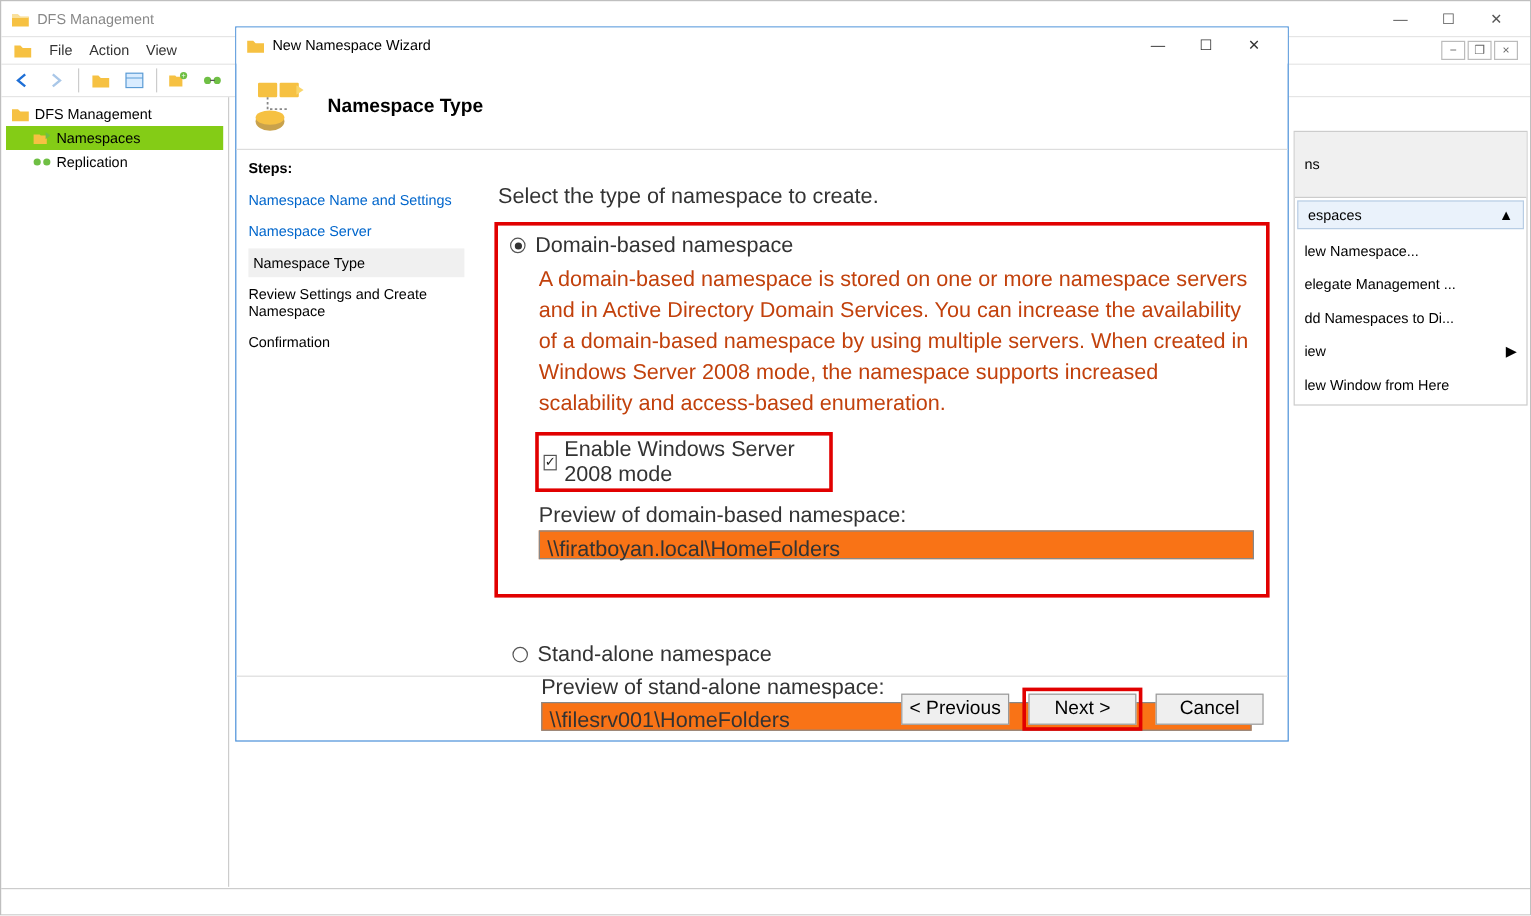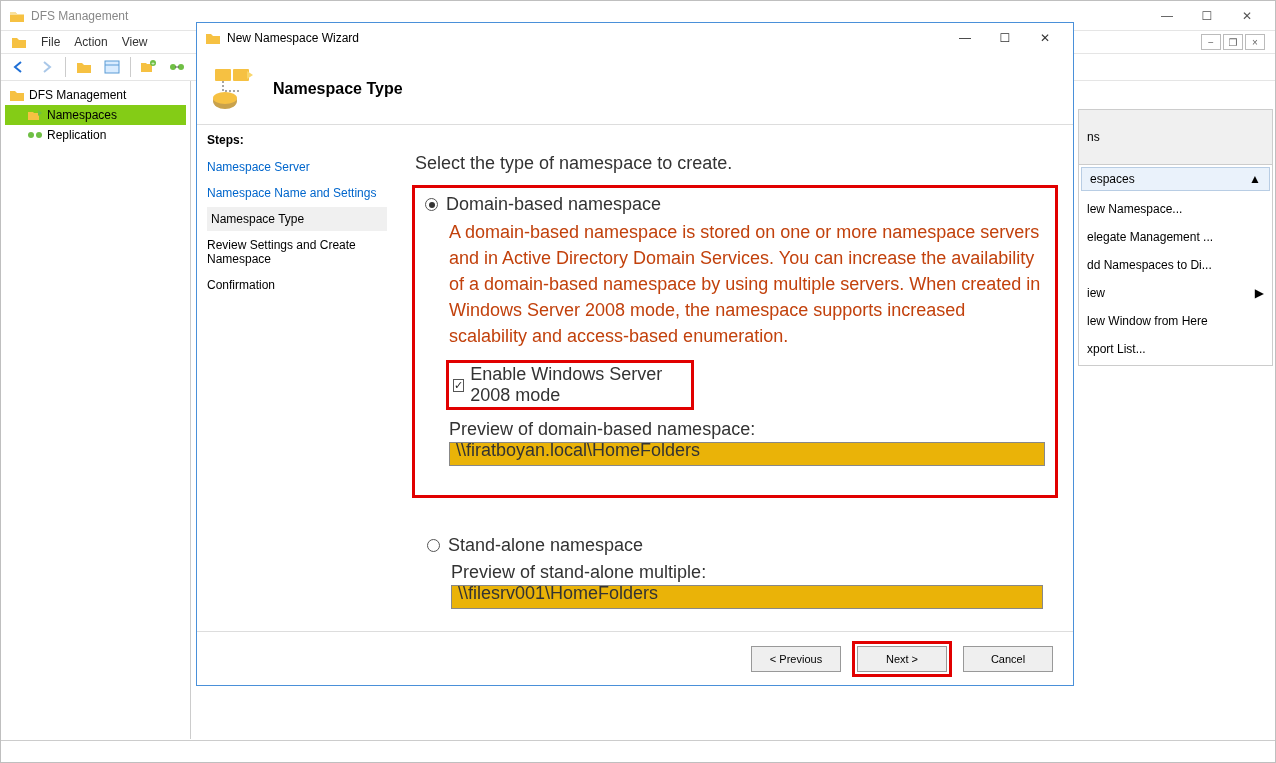--- a/index.html
+++ b/index.html
@@ -27,43 +27,43 @@
 .actions-panel { position: absolute; right: 2px; top: 108px; width: 195px; border: 1px solid #ccc; }
 .actions-header { background: #f0f0f0; border-bottom: 1px solid #ccc; padding: 20px 8px; font-weight: normal; }
 .actions-sub { background: #eaf2fb; border: 1px solid #b8cde4; padding: 4px 8px; display: flex; align-items: center; justify-content: space-between; margin: 2px; }
 .actions-list { padding: 2px; }
 .action-row { display: flex; align-items: center; height: 28px; padding: 0 6px; gap: 8px; }
 .action-row .arrow { margin-left: auto; }
 
 .statusbar { position: absolute; bottom: 0; left: 0; right: 0; height: 22px; border-top: 1px solid #ccc; }
 
 
-.wizard { position: absolute; top: 22px; left: 196px; width: 878px; height: 664px; background: #fff; border: 1px solid #4a90d9; z-index: 10; box-shadow: 0 0 0 1px #fff inset; }
+.wizard { position: absolute; top: 22px; left: 196px; width: 878px; height: 596px; background: #fff; border: 1px solid #4a90d9; z-index: 10; box-shadow: 0 0 0 1px #fff inset; }
 .wizard-titlebar { height: 30px; display: flex; align-items: center; padding: 0 8px; background: #fff; }
 .wizard-titlebar .win-controls span { color: #333; }
 .wizard-header { height: 72px; display: flex; align-items: center; padding: 0 12px; border-bottom: 1px solid #ddd; gap: 16px; }
 .wizard-header h1 { font-size: 16px; font-weight: bold; }
 .wizard-body { display: flex; height: 548px; }
 .steps-panel { width: 200px; padding: 8px 10px; }
 .steps-title { font-weight: bold; margin-bottom: 8px; }
 .step { padding: 5px 0; margin-bottom: 2px; }
 .step.link { color: #0066cc; }
 .step.current { background: #f0f0f0; padding-left: 4px; }
 .content-panel { flex: 1; padding: 10px 18px; font-size: 18px; color: #333; position: relative; }
 .content-intro { margin: 18px 0 14px 0; }
 .opt-group { padding: 10px 12px; }
 .opt-row { display: flex; align-items: center; gap: 8px; margin-bottom: 4px; }
 .opt-desc { margin: 4px 0 14px 24px; line-height: 1.45; color: #c2410c; }
 .preview-label { margin: 6px 0 2px 24px; }
-.preview-box { margin: 0 0 8px 24px; border: 1px solid #888; background: #eab308; padding: 4px 6px; height: 24px; display: flex; align-items: flex-end; }
+.preview-box { margin: 0 0 8px 24px; border: 1px solid #888; background: #f97316; padding: 4px 6px; height: 24px; display: flex; align-items: flex-start; }
 .check-row { display: flex; align-items: center; gap: 6px; margin: 8px 0 12px 24px; padding: 1px 4px; }
 .highlight { outline: 3px solid #e10000; }
 .domain-highlight { outline: 3px solid #e10000; padding: 6px 10px 21px 10px; margin-bottom: 30px; }
 .footer { position: absolute; bottom: 0; left: 0; right: 0; height: 54px; display: flex; align-items: center; justify-content: flex-end; gap: 14px; padding-right: 20px; border-top: 1px solid #ddd; }
-.btn { min-width: 90px; height: 26px; background: #efefef; border: 1px solid #999; display: inline-flex; align-items: center; justify-content: center; font-size: 11px; }
+.btn { min-width: 90px; height: 26px; background: #efefef; border: 1px solid #999; display: inline-flex; align-items: center; justify-content: center; font-size: 16px; }
 .btn-wrap.highlight { padding: 2px; display: inline-block; }
 
 .radio { width: 13px; height: 13px; border: 1px solid #555; border-radius: 50%; display: inline-flex; align-items: center; justify-content: center; }
 .radio.checked::after { content: ""; width: 6px; height: 6px; background: #333; border-radius: 50%; }
 .checkbox { width: 13px; height: 13px; border: 1px solid #555; display: inline-flex; align-items: center; justify-content: center; }
 .checkbox.checked::after { content: "✓"; font-size: 11px; color: #222; line-height: 1; }
 
 svg { display: block; }
 .folder-svg { width: 16px; height: 14px; }
 </style>
@@ -182,23 +182,20 @@
         </div>
       <div class="action-row">
           <span>dd Namespaces to Di...</span>
         </div>
       <div class="action-row">
           <span>iew</span>
           <span class="arrow">▶</span>
         </div>
       <div class="action-row">
           <span>lew Window from Here</span>
-        </div>
-      <div class="action-row">
-          <span>xport List...</span>
         </div>
     </div>
   </div>
 
   <div class="statusbar"></div>
 </div>
 
 <div class="wizard">
   <div class="wizard-titlebar">
     <span class="icon">
@@ -224,22 +221,22 @@
         <ellipse cx="16" cy="36" rx="12" ry="8" fill="#c9a24c"></ellipse>
         <ellipse cx="16" cy="33" rx="12" ry="6" fill="#f6c142"></ellipse>
       </svg>
     </span>
     <h1>Namespace Type</h1>
   </div>
 
   <div class="wizard-body">
     <div class="steps-panel">
       <div class="steps-title">Steps:</div>
+      <div class="step link">Namespace Name and Settings</div>
       <div class="step link">Namespace Server</div>
-      <div class="step link">Namespace Name and Settings</div>
       <div class="step current">Namespace Type</div>
       <div class="step">Review Settings and Create Namespace</div>
       <div class="step">Confirmation</div>
     </div>
 
     <div class="content-panel">
       <div class="content-intro">Select the type of namespace to create.</div>
 
       <div class="domain-highlight">
         <div class="opt-row">
@@ -258,21 +255,21 @@
           <span>\\firatboyan.local\HomeFolders</span>
         </div>
       </div>
 
       <div class="opt-group">
         <div class="opt-row">
           <span class="radio"></span>
           <span>Stand-alone namespace</span>
         </div>
 
-        <div class="preview-label">Preview of stand-alone multiple:</div>
+        <div class="preview-label">Preview of stand-alone namespace:</div>
         <div class="preview-box">
           <span>\\filesrv001\HomeFolders</span>
         </div>
       </div>
     </div>
   </div>
 
   <div class="footer">
     <button class="btn">&lt; Previous</button>
     <span class="btn-wrap highlight">

